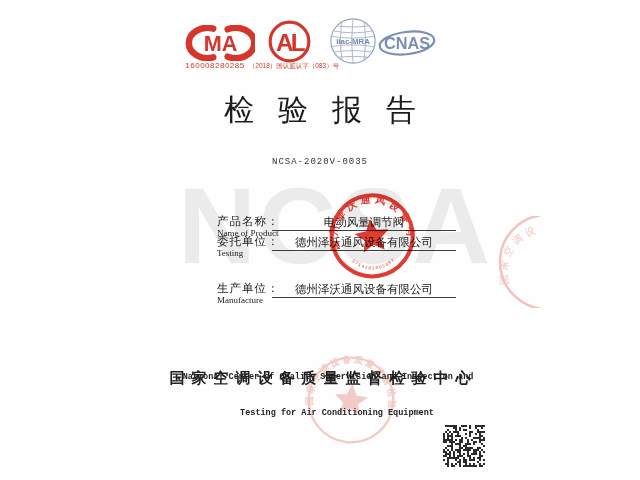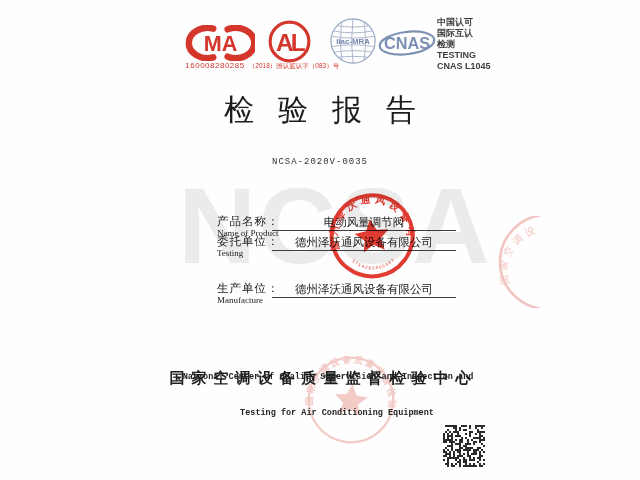--- a/index.html
+++ b/index.html
@@ -104,27 +104,20 @@
         <path d="M36,2 Q40,25 36,48"></path>
     </g>
     <text x="25" y="28.5" text-anchor="middle" font-family="Liberation Sans, sans-serif" font-size="8.2" font-weight="700" fill="#7488ad">ilac-MRA</text>
   </svg>
 
   <svg class="logo" style="left:377px; top:25px;" width="60" height="36" viewBox="0 0 70 42">
     <ellipse cx="35" cy="21" rx="32" ry="13" fill="none" stroke="#7b8fb3" stroke-width="2.5" transform="rotate(-7 35 21)"></ellipse>
     <text x="35" y="28" text-anchor="middle" font-family="Liberation Sans, sans-serif" font-size="19" font-weight="700" fill="#7b8fb3">CNAS</text>
   </svg>
 
-  <div class="accred">
-    <div>中国认可</div>
-    <div>国际互认</div>
-    <div>检测</div>
-    <div>TESTING</div>
-    <div>CNAS L1045</div>
-  </div>
 
   <div class="title-zh">检验报告</div>
   <div class="report-no">NCSA-2020V-0035</div>
 
   <div class="field-row" style="top:184px;margin-top:30px;">
     <span class="f-zh">产品名称：</span>
     <span class="f-en">Name of Product</span>
     <span class="f-val">电动风量调节阀</span>
     <span class="f-line"></span>
   </div>

